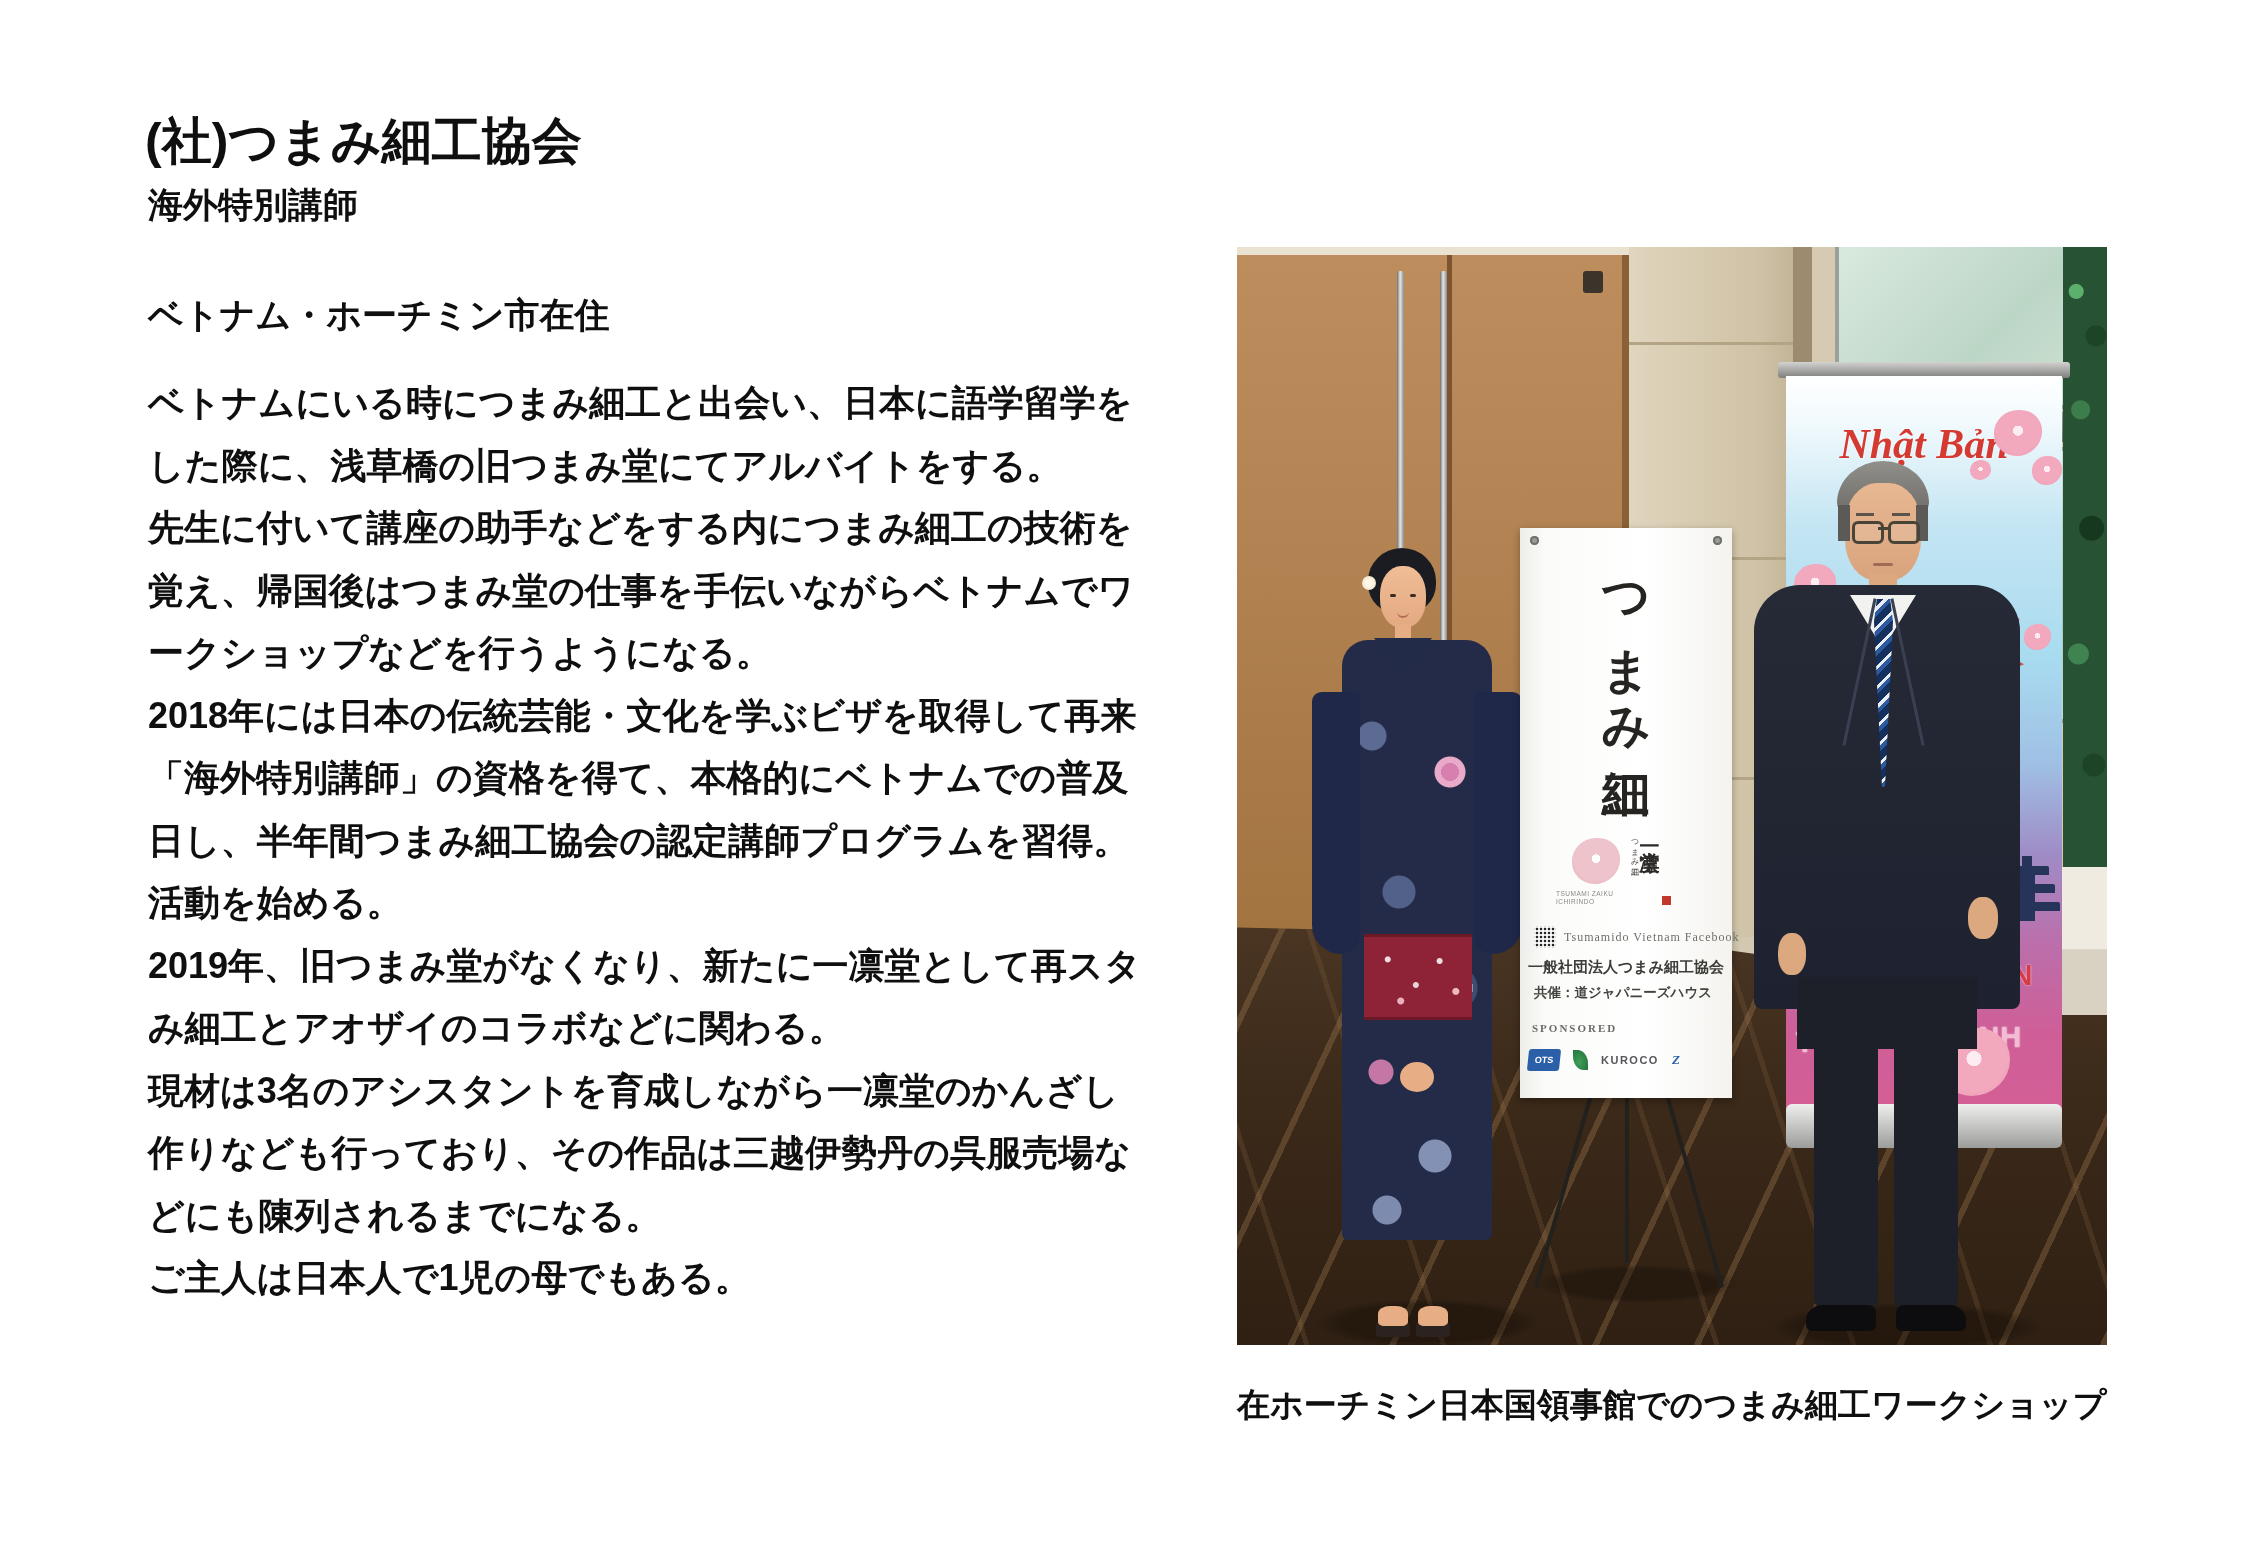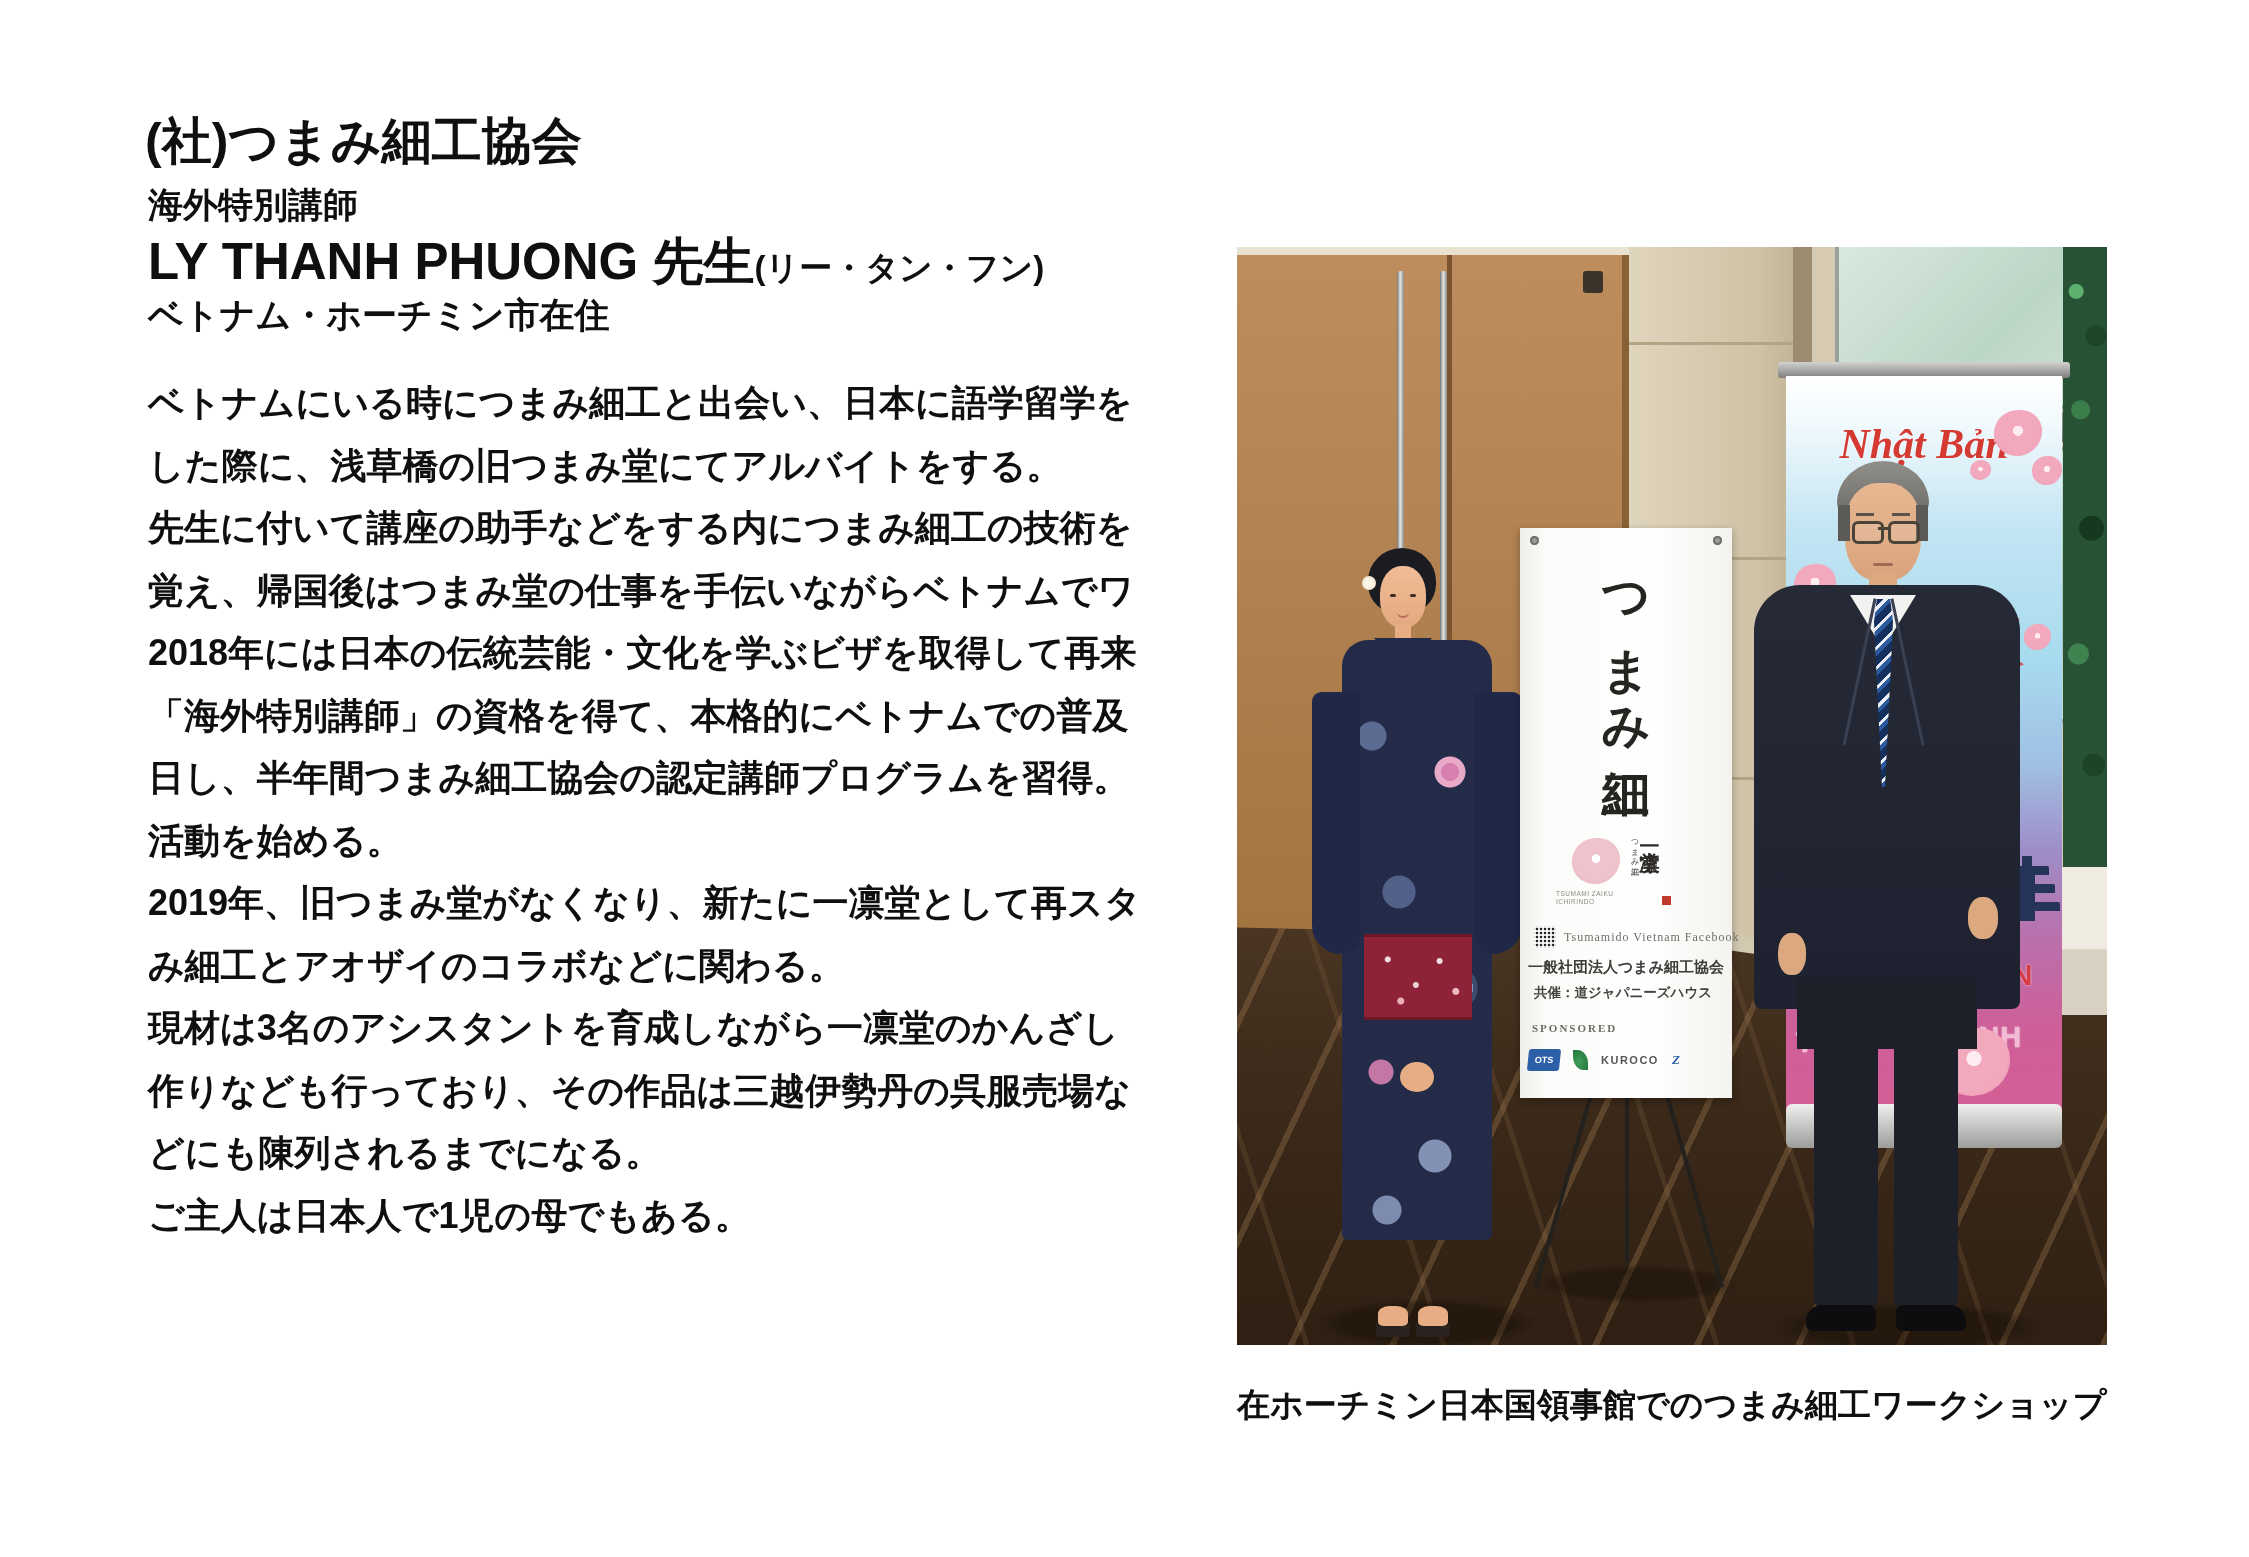--- a/index.html
+++ b/index.html
@@ -213,30 +213,28 @@
   .caption{left:1237px;top:1360px;width:910px;font-size:33px;font-weight:700;line-height:41px;}
   .caption div{white-space:nowrap;margin-top:24px;}
 </style>
 </head>
 <body>
 
 <div class="page">
 
   <div class="abs org-title">(社)つまみ細工協会</div>
   <div class="abs role-line">海外特別講師</div>
-  <div class="abs name-line">
-    <span>LY THANH PHUONG 先生</span><span class="name-reading">(リー・タン・フン)</span>
-  </div>
   <div class="abs residence-line">ベトナム・ホーチミン市在住</div>
 
   <div class="abs bio">
     <div class="bio-line">ベトナムにいる時につまみ細工と出会い、日本に語学留学を</div>
     <div class="bio-line">した際に、浅草橋の旧つまみ堂にてアルバイトをする。</div>
     <div class="bio-line">先生に付いて講座の助手などをする内につまみ細工の技術を</div>
     <div class="bio-line">覚え、帰国後はつまみ堂の仕事を手伝いながらベトナムでワ</div>
+    <div class="bio-line">ークショップなどを行うようになる。</div>
     <div class="bio-line">2018年には日本の伝統芸能・文化を学ぶビザを取得して再来</div>
     <div class="bio-line">「海外特別講師」の資格を得て、本格的にベトナムでの普及</div>
     <div class="bio-line">日し、半年間つまみ細工協会の認定講師プログラムを習得。</div>
     <div class="bio-line">活動を始める。</div>
     <div class="bio-line">2019年、旧つまみ堂がなくなり、新たに一凛堂として再スタ</div>
     <div class="bio-line">み細工とアオザイのコラボなどに関わる。</div>
     <div class="bio-line">現材は3名のアシスタントを育成しながら一凛堂のかんざし</div>
     <div class="bio-line">作りなども行っており、その作品は三越伊勢丹の呉服売場な</div>
     <div class="bio-line">どにも陳列されるまでになる。</div>
     <div class="bio-line">ご主人は日本人で1児の母でもある。</div>

